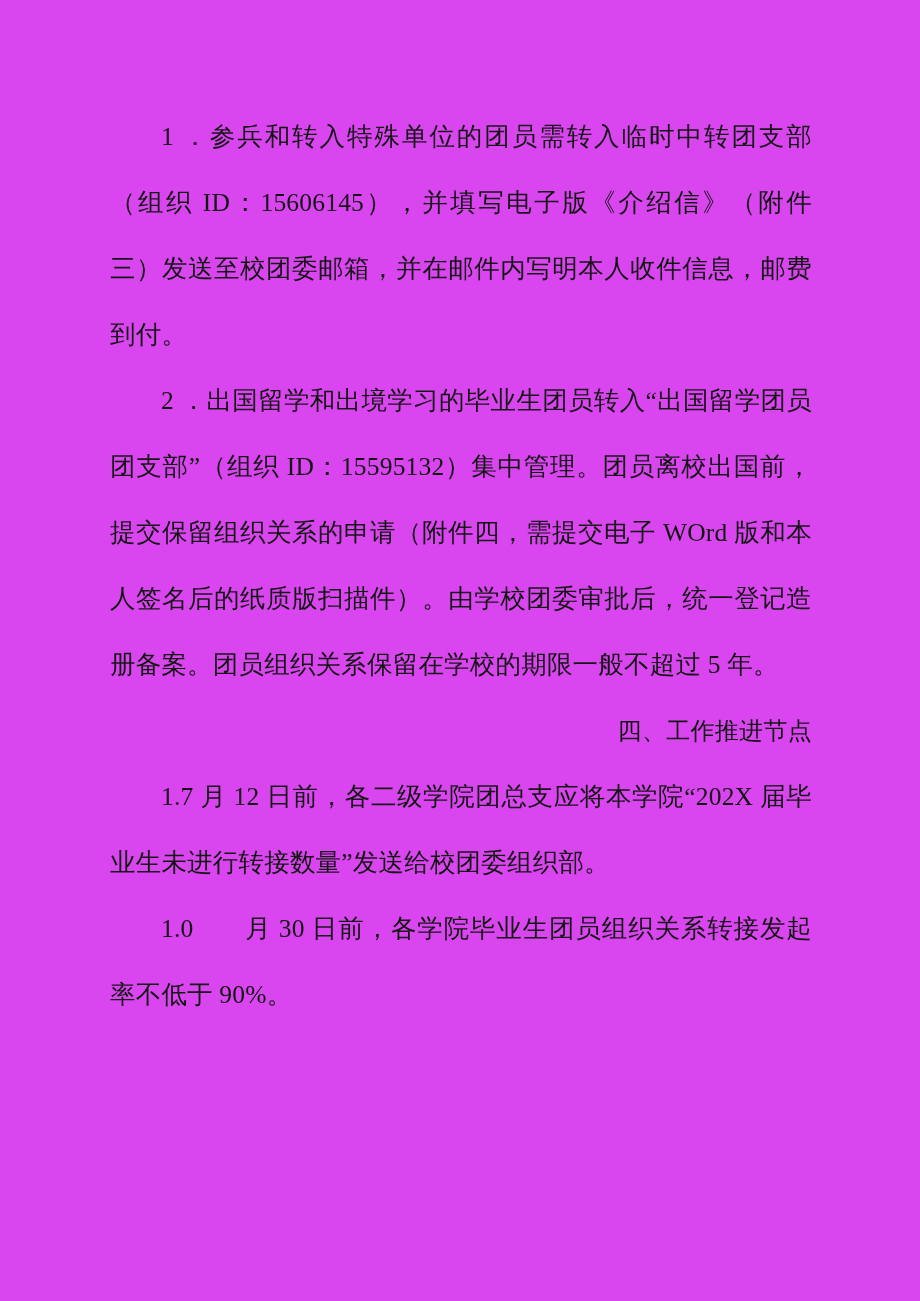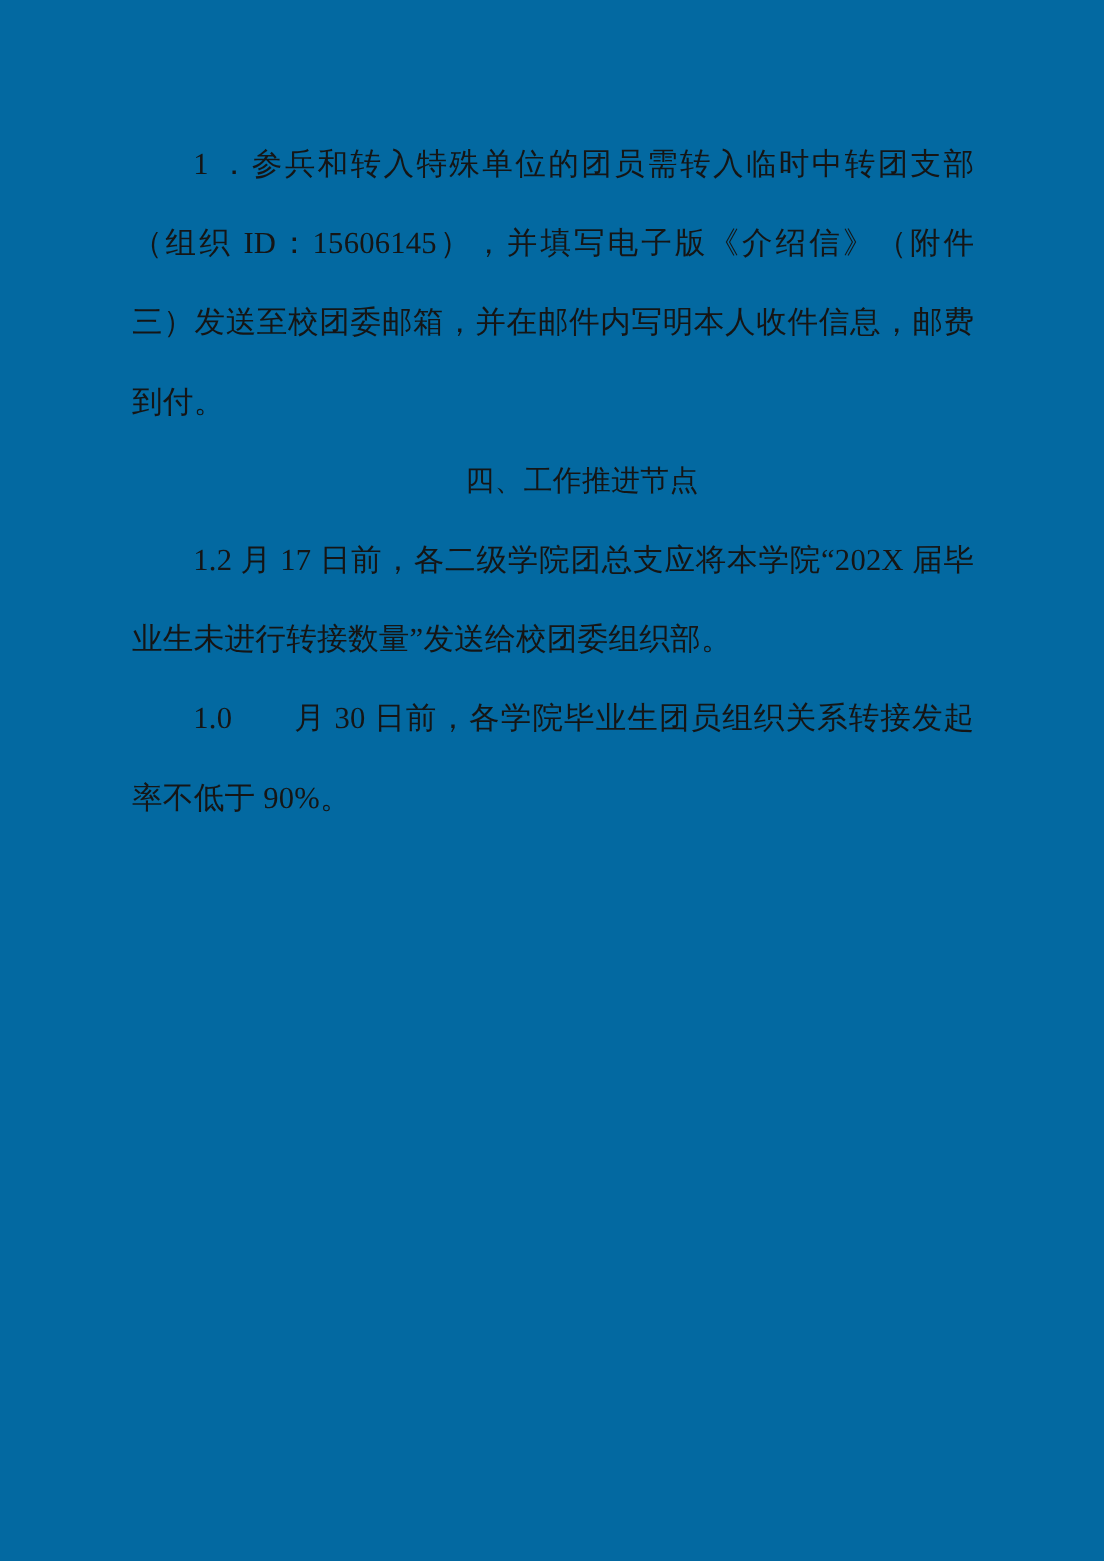--- a/index.html
+++ b/index.html
@@ -6,21 +6,21 @@
   html, body {
     margin: 0;
     padding: 0;
     background: #ffffff;
   }
 
   .page {
     position: relative;
     width: 920px;
     height: 1301px;
-    background: #0369a1;
+    background: #d946ef;
     overflow: hidden;
     box-sizing: border-box;
   }
 
   .doc-body {
     position: absolute;
     left: 110px;
     top: 104px;
     width: 702px;
   }
@@ -39,35 +39,36 @@
     word-break: break-all;
     -webkit-font-smoothing: antialiased;
   }
 
   
   .heading {
     font-family: "Liberation Sans", "DejaVu Sans", sans-serif;
     font-size: 24px;
     line-height: 66px;
     color: #151515;
-    text-align: center;
+    text-align: right;
     text-indent: 2em;
     margin: 0;
     letter-spacing: 0.3px;
   }
 
   
   .gap {
     display: inline-block;
     width: 2.0em;
   }
 </style>
 </head>
 <body>
 
 <div class="page">
   <div class="doc-body" id="doc-body">
       <p class="para">1 ．参兵和转入特殊单位的团员需转入临时中转团支部（组织 ID：15606145），并填写电子版《介绍信》（附件三）发送至校团委邮箱，并在邮件内写明本人收件信息，邮费到付。</p>
+      <p class="para">2 ．出国留学和出境学习的毕业生团员转入“出国留学团员团支部”（组织 ID：15595132）集中管理。团员离校出国前，提交保留组织关系的申请（附件四，需提交电子 WOrd 版和本人签名后的纸质版扫描件）。由学校团委审批后，统一登记造册备案。团员组织关系保留在学校的期限一般不超过 5 年。</p>
       <p class="heading">四、工作推进节点</p>
-      <p class="para">1.2 月 17 日前，各二级学院团总支应将本学院“202X 届毕业生未进行转接数量”发送给校团委组织部。</p>
+      <p class="para">1.7 月 12 日前，各二级学院团总支应将本学院“202X 届毕业生未进行转接数量”发送给校团委组织部。</p>
       <p class="para"><span>1.0</span><span class="gap"></span><span>月 30 日前，各学院毕业生团员组织关系转接发起率不低于 90%。</span></p>
     </div>
 </div>
 
 </body></html>

